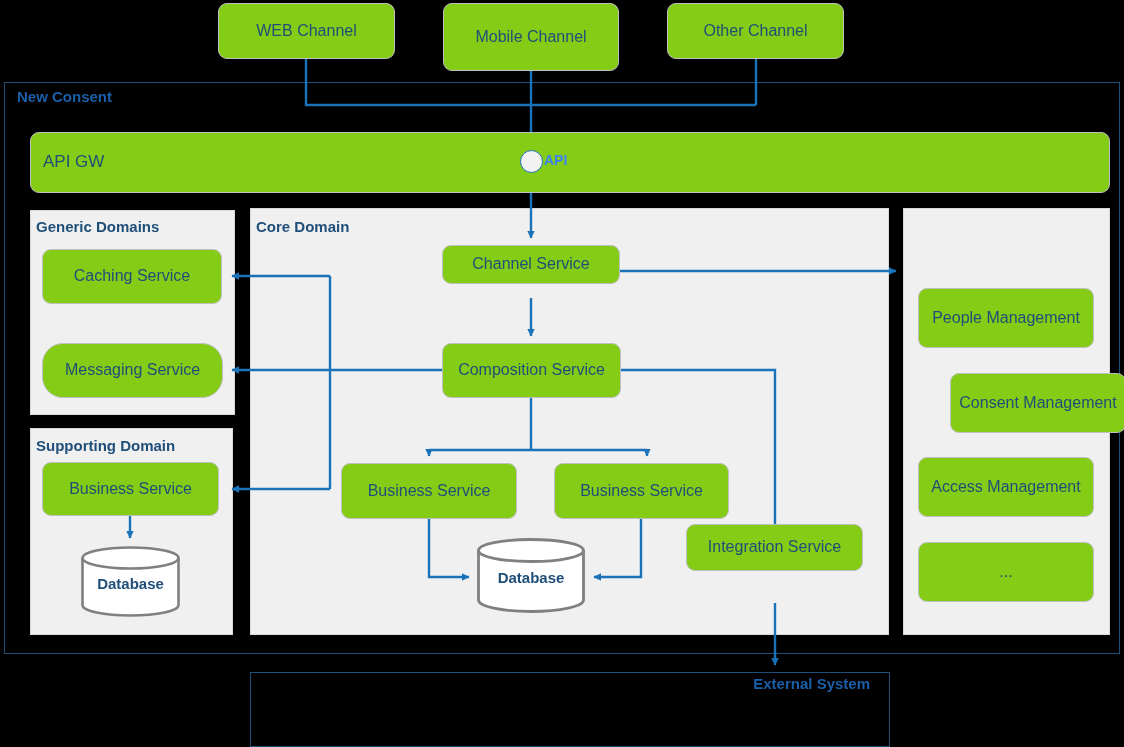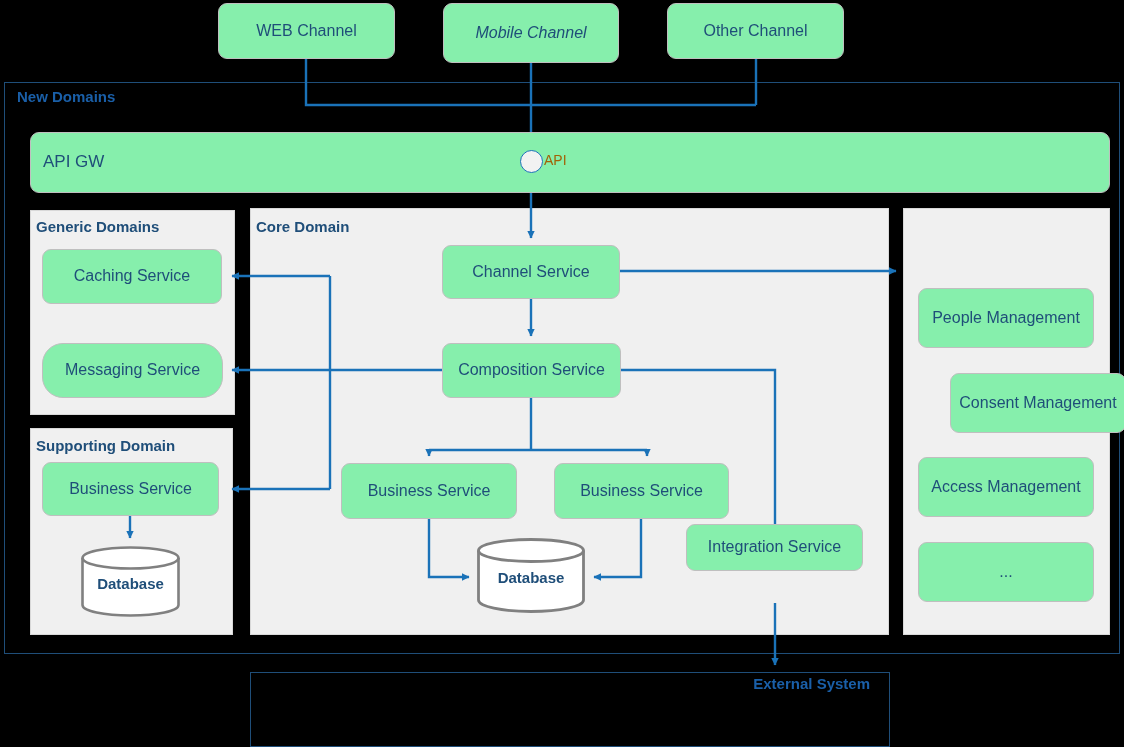--- a/index.html
+++ b/index.html
@@ -19,21 +19,21 @@
 
   
   .node {
     position: absolute;
     box-sizing: border-box;
     display: flex;
     align-items: center;
     justify-content: center;
     text-align: center;
     color: #1F4E79;
-    background: #86efac;
+    background: #84cc16;
     border: 1px solid #BFBFBF;
     border-radius: 9px;
     font-size: 16px;
     line-height: 1.18;
     z-index: 5;
   }
 
   
   .boundary {
     position: absolute;
@@ -92,57 +92,57 @@
   #panel-core         { left: 250px; top: 208px; width: 639px; height: 427px; }
   #panel-mci          { left: 903px; top: 208px; width: 207px; height: 427px; }
 
   #title-generic      { left: 36px;  top: 218px; }
   #title-supporting   { left: 36px;  top: 437px; }
   #title-core         { left: 256px; top: 218px; }
   #title-mci          { left: 909px; top: 216px; width: 196px; }
 
   
   #box-web     { left: 218px; top: 3px;  width: 177px; height: 56px; }
-  #box-mobile  { left: 443px; top: 3px;  width: 176px; height: 60px; font-style: italic; }
+  #box-mobile  { left: 443px; top: 3px;  width: 176px; height: 68px; }
   #box-other   { left: 667px; top: 3px;  width: 177px; height: 56px; text-align: right; }
 
   
   #box-apigw {
     left: 30px; top: 132px;
     width: 1080px; height: 61px;
     justify-content: flex-start;
     padding-left: 12px;
     font-size: 17px;
     text-align: right;
   }
   #api-label {
     position: absolute;
     left: 544px; top: 152px;
     font-size: 14px;
-    font-weight: normal;
-    color: #a16207;
+    font-weight: bold;
+    color: #3b82f6;
     z-index: 7;
   }
   #api-circle {
     position: absolute;
     left: 520px; top: 150px;
     width: 21px; height: 21px;
     border-radius: 50%;
     background: #F2F2F2;
     border: 1.6px solid #1A72B8;
     z-index: 7;
   }
 
   
   #box-caching    { left: 42px;  top: 249px; width: 180px; height: 55px; }
   #box-messaging  { left: 42px;  top: 343px; width: 181px; height: 55px; border-radius: 21px; }
   #box-sup-biz    { left: 42px;  top: 462px; width: 177px; height: 54px; }
 
   
-  #box-channel     { left: 442px; top: 245px; width: 178px; height: 54px; }
+  #box-channel     { left: 442px; top: 245px; width: 178px; height: 39px; }
   #box-composition { left: 442px; top: 343px; width: 179px; height: 55px; text-align: center; }
   #box-biz-1       { left: 341px; top: 463px; width: 176px; height: 56px; }
   #box-biz-2       { left: 554px; top: 463px; width: 175px; height: 56px; }
   #box-integration { left: 686px; top: 524px; width: 177px; height: 47px; }
 
   
   #box-people   { left: 918px; top: 288px; width: 176px; height: 60px; }
   #box-consent  { left: 918px; top: 373px; width: 176px; height: 60px; margin-left: 32px; }
   #box-access   { left: 918px; top: 457px; width: 176px; height: 60px; }
   #box-ellipsis { left: 918px; top: 542px; width: 176px; height: 60px; }
@@ -174,21 +174,21 @@
     z-index: 4;
     pointer-events: none;
   }
 </style>
 </head>
 <body>
 
 <div id="stage">
 
   <div class="boundary" id="new-system"></div>
-  <div id="new-system-label">New Domains</div>
+  <div id="new-system-label">New Consent</div>
 
   <div class="boundary" id="external-system"></div>
   <div id="external-system-label">External System</div>
 
   <div class="panel" id="panel-generic"></div>
   <div class="panel-title" id="title-generic">Generic Domains</div>
 
   <div class="panel" id="panel-supporting"></div>
   <div class="panel-title" id="title-supporting">Supporting Domain</div>
 

